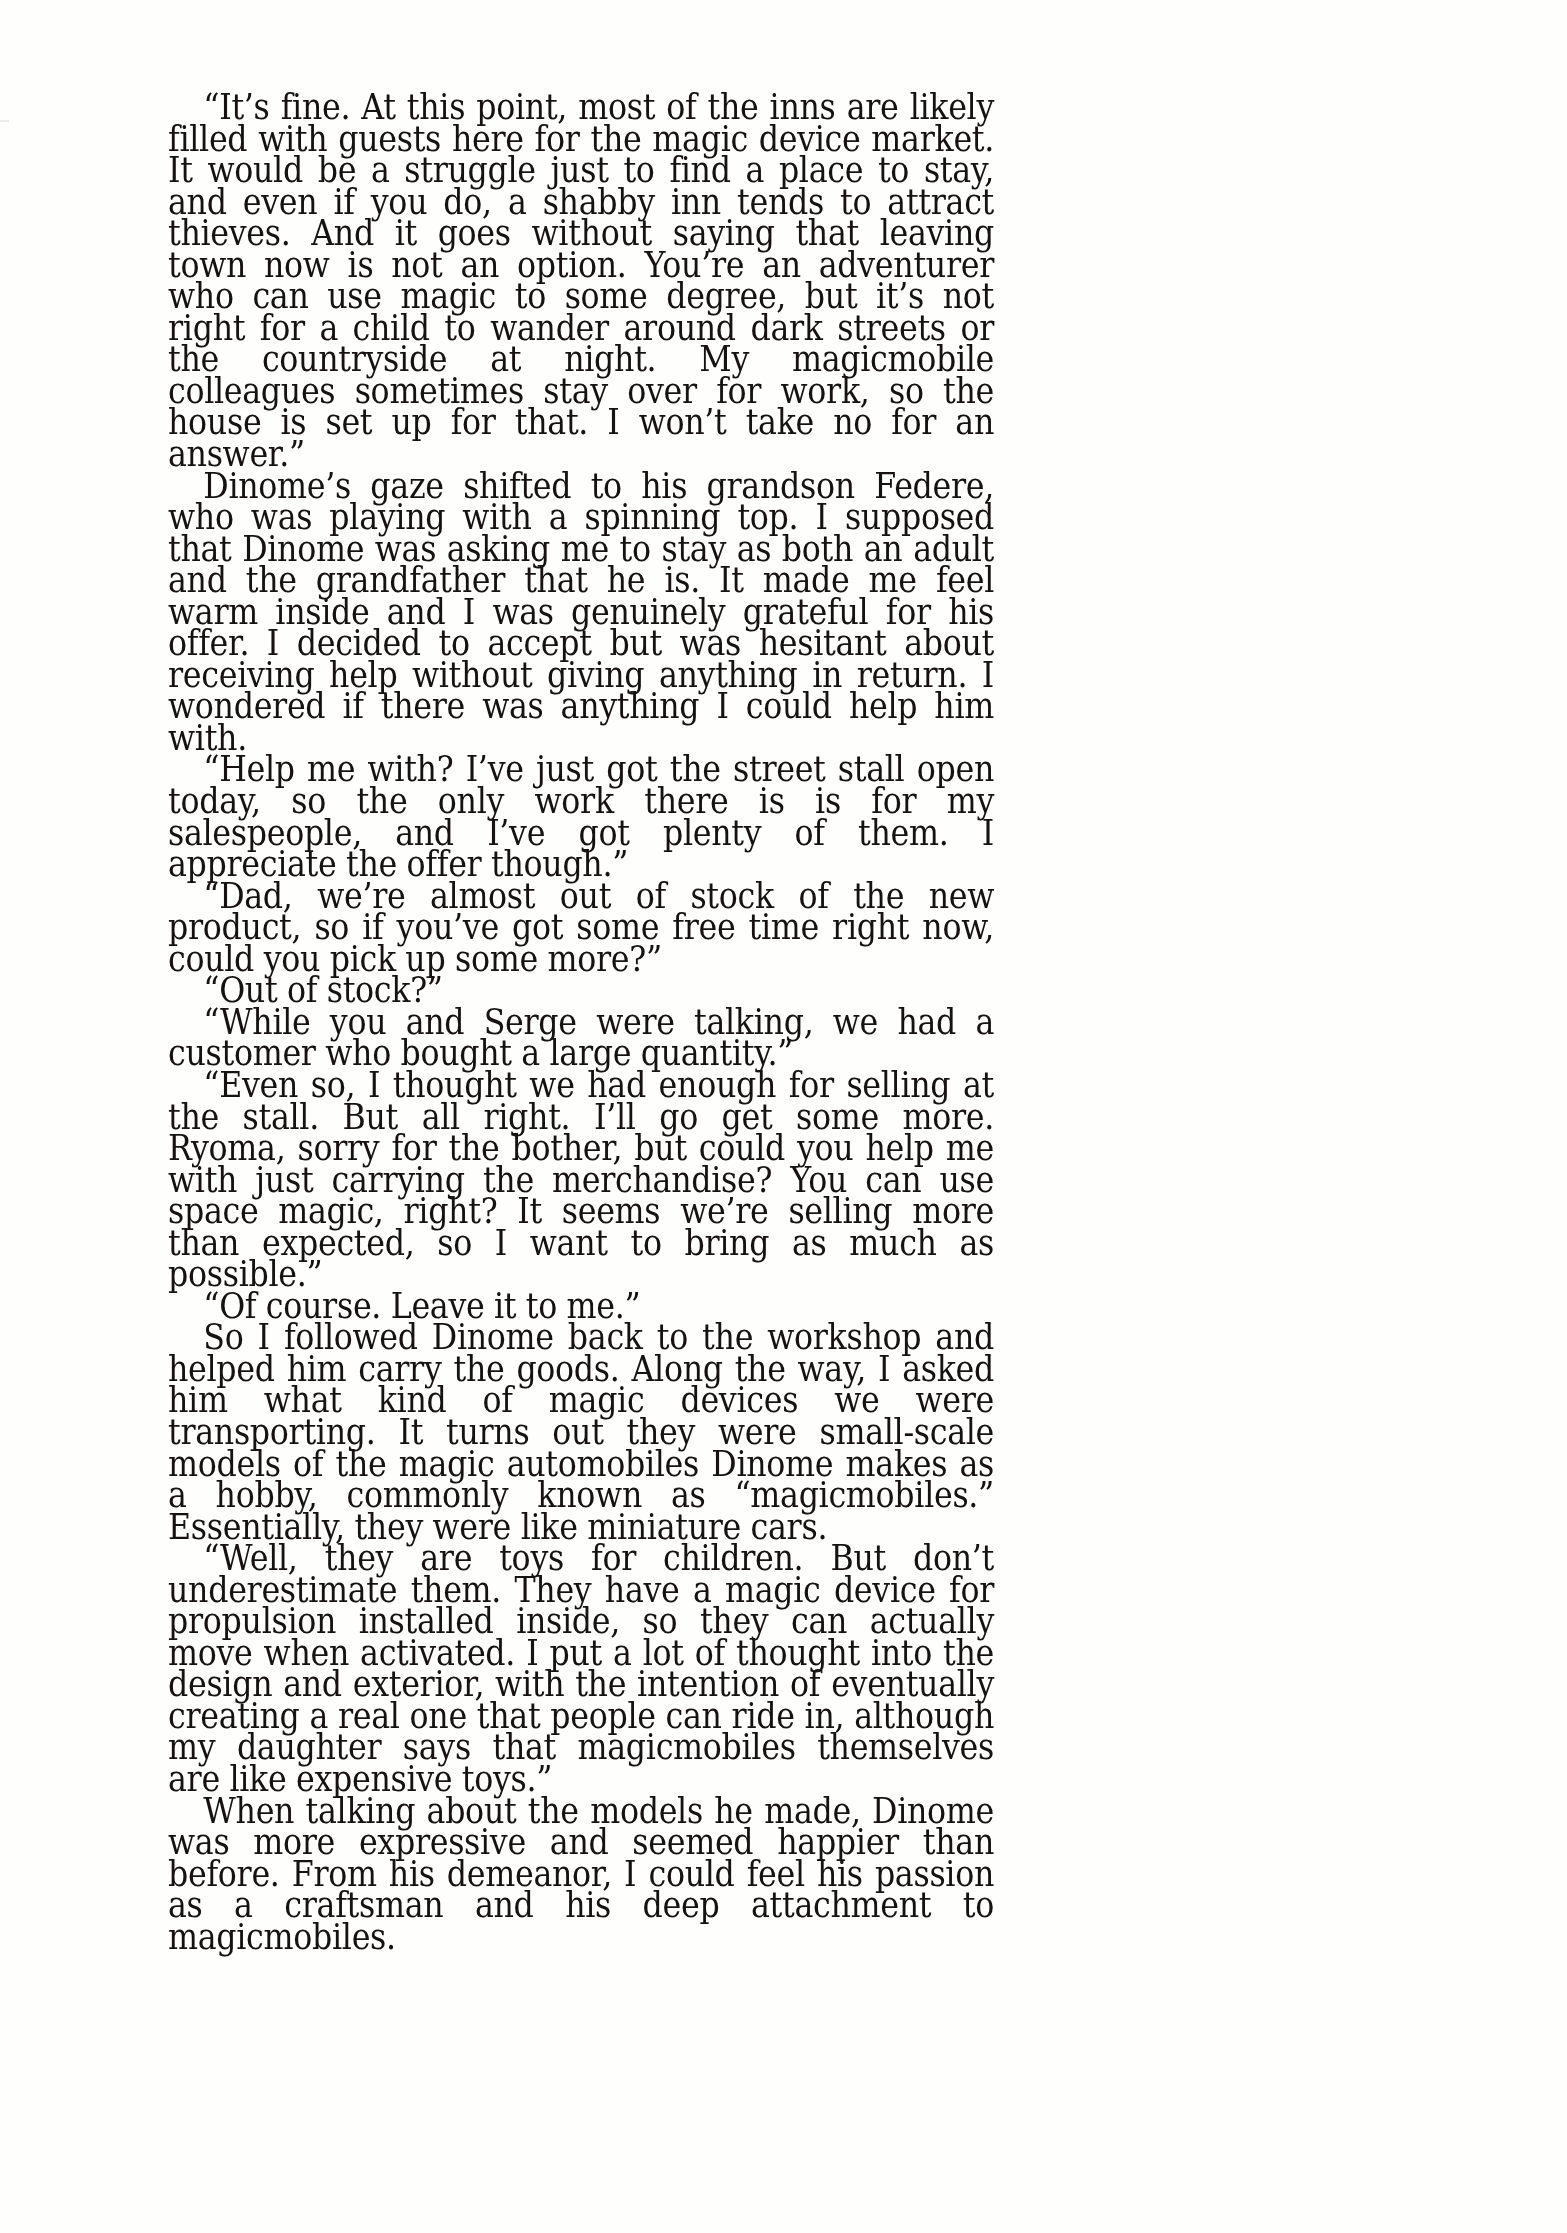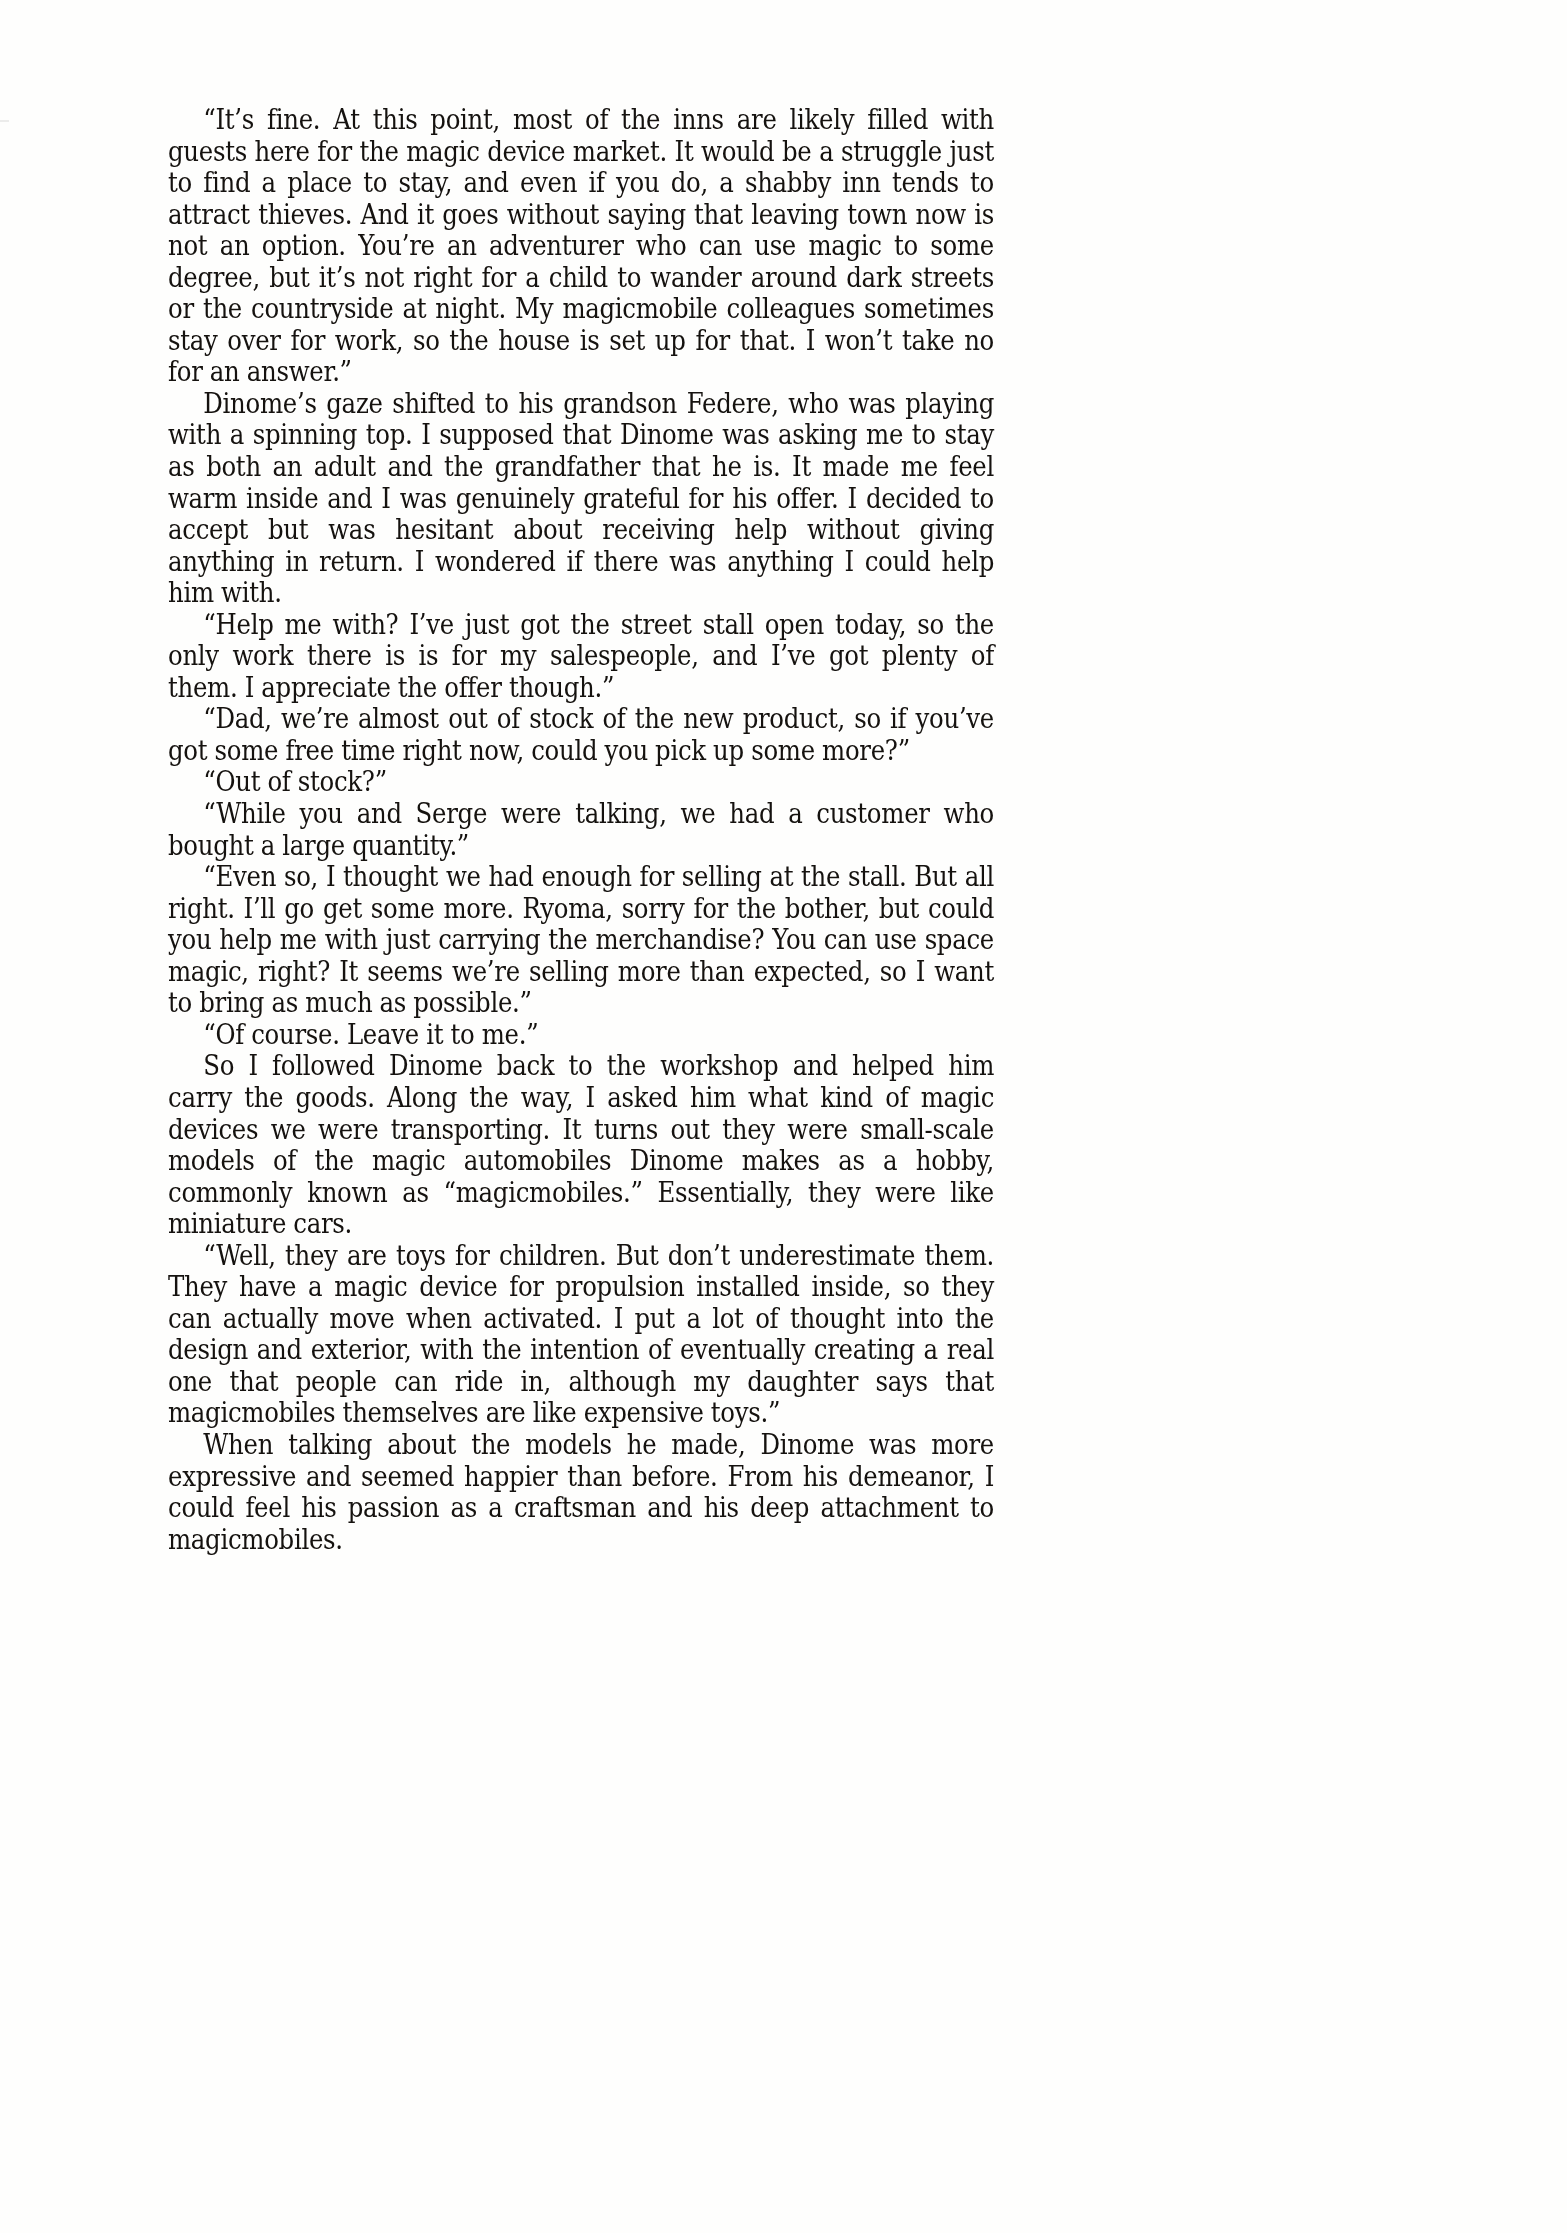--- a/index.html
+++ b/index.html
@@ -14,24 +14,24 @@
     width: 1567px;
     height: 2233px;
     background: #fefefd;
     overflow: hidden;
     box-sizing: border-box;
   }
 
   .text-column {
     position: absolute;
     left: 168px;
-    top: 104px;
+    top: 92px;
     width: 826px;
     font-family: "DejaVu Serif", "Liberation Serif", serif;
-    font-size: 27px;
+    font-size: 35px;
     line-height: 31.55px;
     color: #15120f;
     text-align: justify;
     text-justify: inter-word;
     -webkit-font-smoothing: antialiased;
     font-synthesis: none;
     letter-spacing: -0.34px;
     word-spacing: -0.2px;
   }
 

